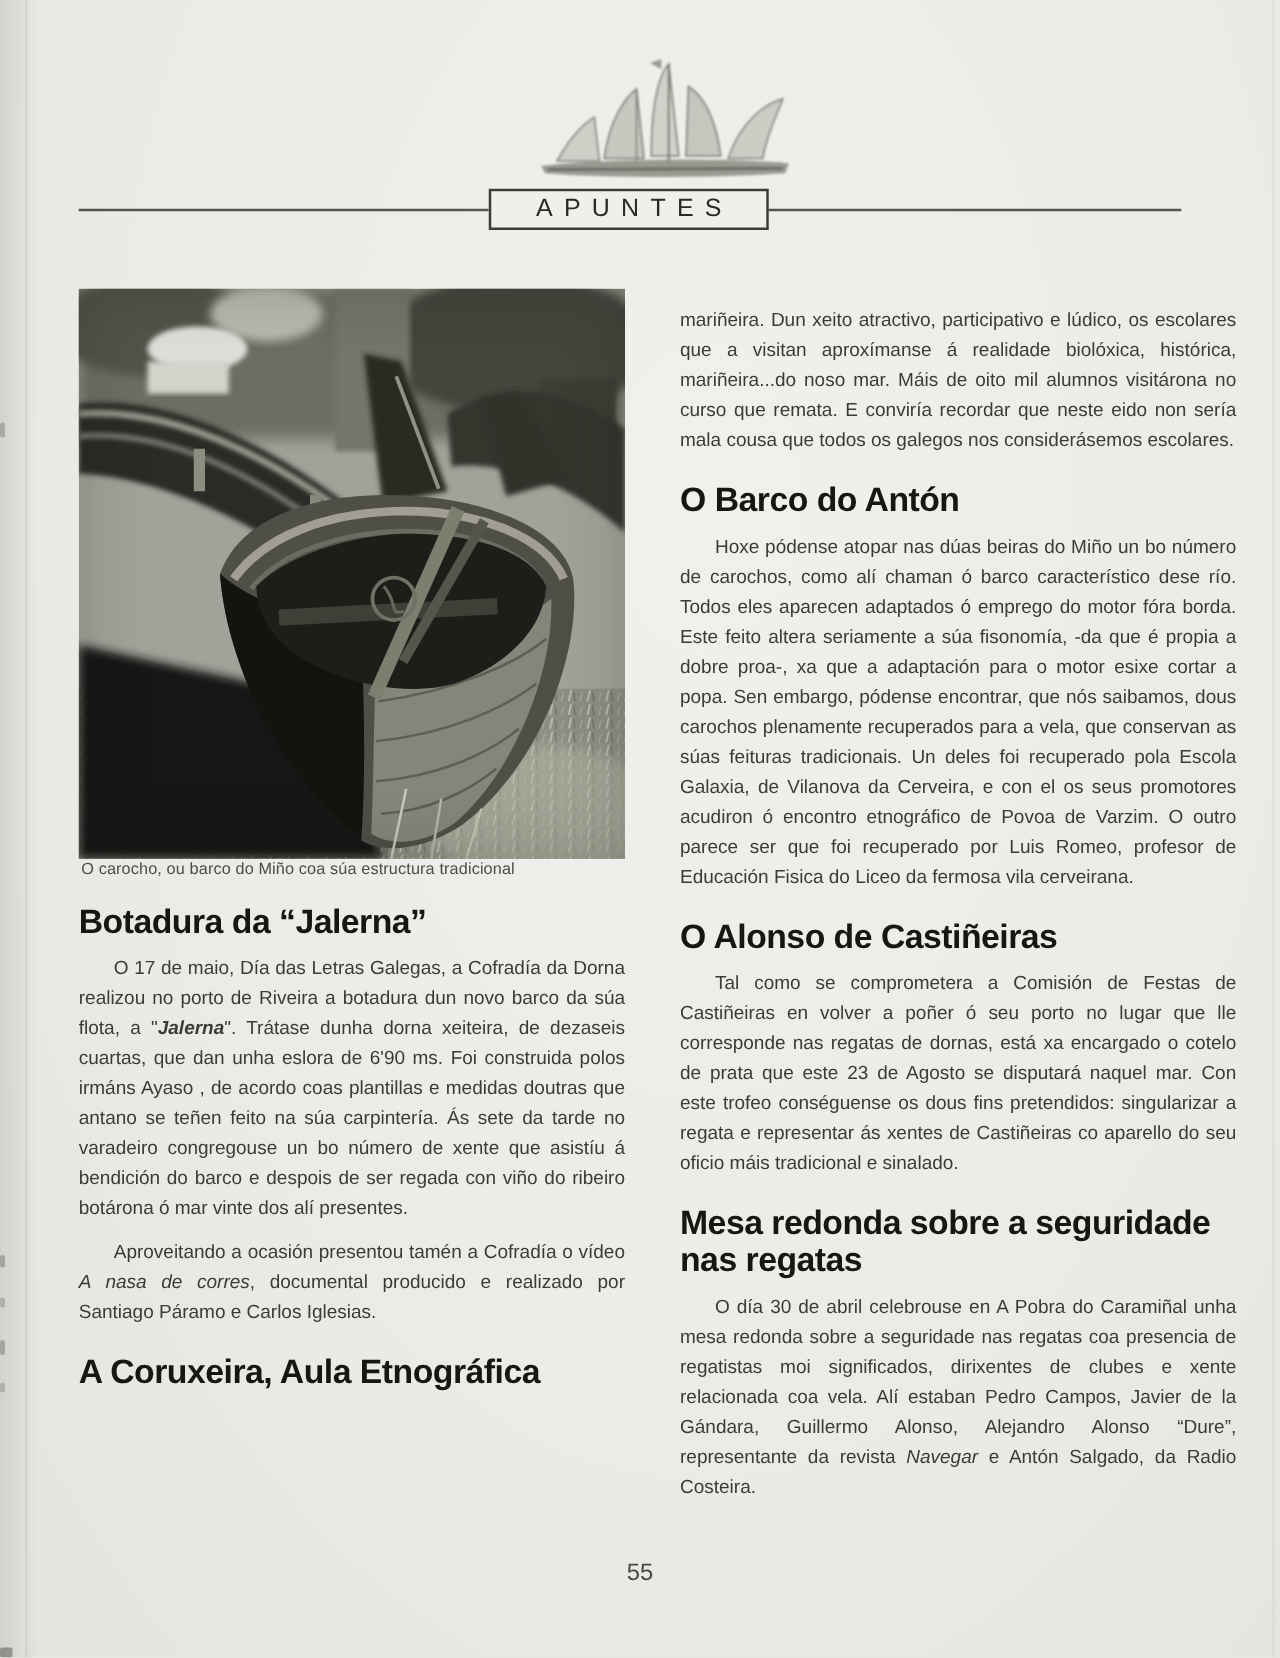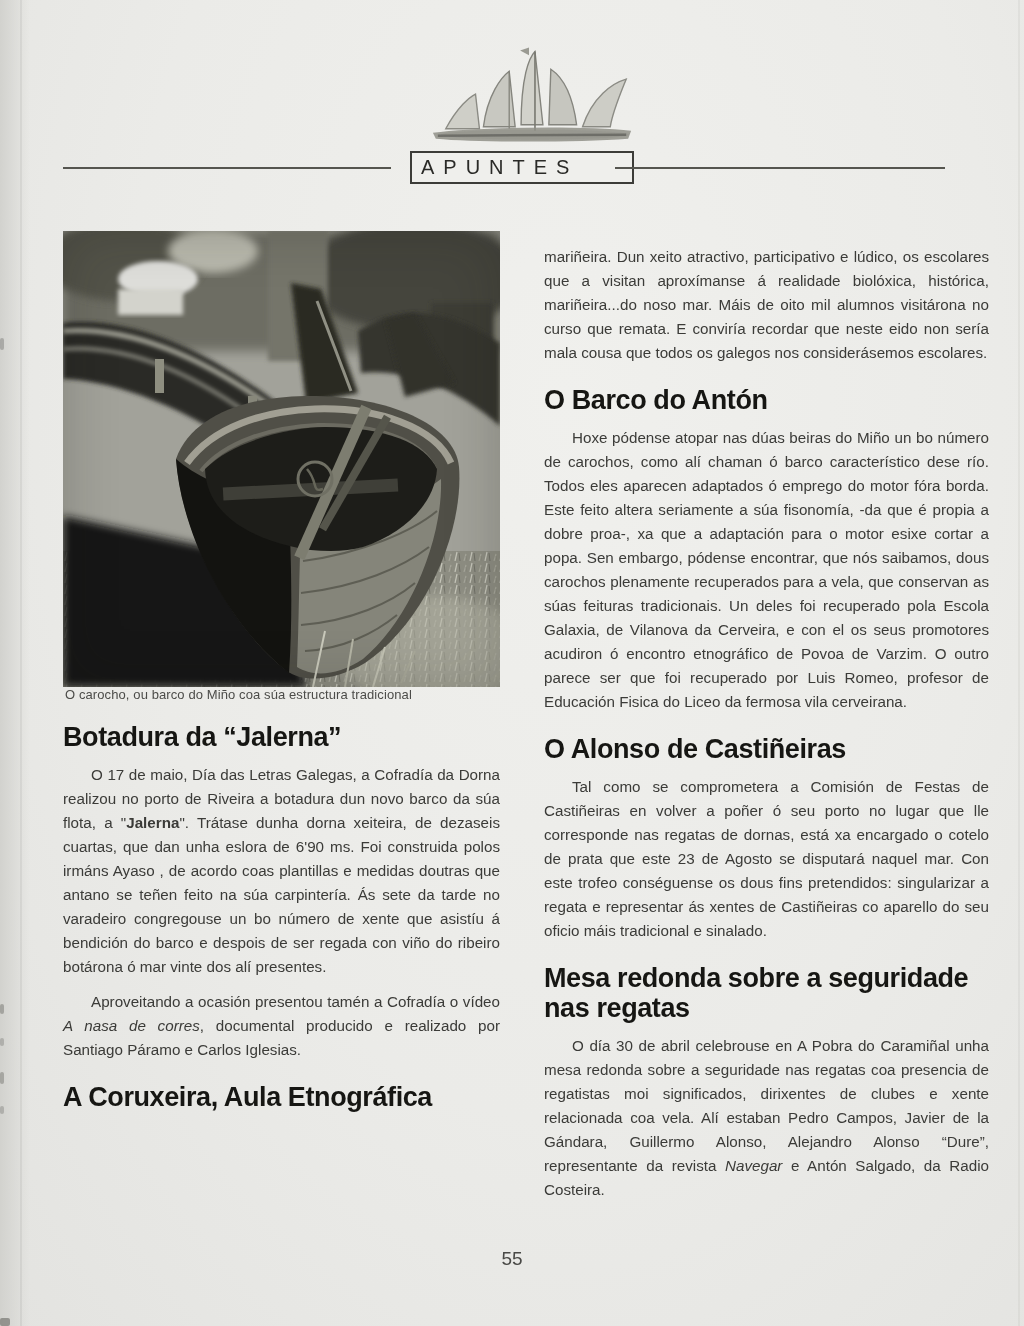--- a/index.html
+++ b/index.html
@@ -25,23 +25,23 @@
   .em4{top:1072px;height:12px;opacity:.38;}
   .em5{top:1106px;height:8px;opacity:.3;}
   .em6{top:1318px;height:8px;width:10px;opacity:.55;}
 
   
   .sketch{position:absolute;left:418px;top:46px;width:228px;height:102px;}
   .rule{position:absolute;top:167px;height:2px;background:#55554f;}
   .rule-l{left:63px;width:328px;}
   .rule-r{left:615px;width:330px;}
   .title-box{
-    position:absolute;left:410px;top:151px;width:224px;height:33px;
+    position:absolute;left:391px;top:151px;width:224px;height:33px;
     border:2px solid #3c3c38;background:#efefec;
-    display:flex;align-items:center;justify-content:flex-start;box-sizing:border-box;
+    display:flex;align-items:center;justify-content:center;box-sizing:border-box;
   }
   .title-box span{
     font-size:20px;color:#2a2a27;letter-spacing:9px;padding-left:9px;
   }
 
   
   .col{position:absolute;}
   .col-left{left:63px;top:231px;width:437px;}
   .col-right{left:519px;top:234px;width:445px;margin-left:25px;}
 
@@ -52,21 +52,21 @@
   h2{
     font-size:27px;font-weight:bold;color:#161613;
     margin:20px 0 0 0;letter-spacing:-0.4px;line-height:30px;
   }
   p.body{
     font-size:15.2px;line-height:24px;color:#3b3b38;
     text-align:justify;margin:11px 0 0 0;
   }
   p.indent{text-indent:28px;}
   .i{font-style:italic;}
-  .b{font-weight:bold;}
+  .b{font-weight:bold;font-style:italic;}
 
   footer{position:absolute;left:0;right:0;top:1248px;text-align:center;}
   footer span{font-size:19px;color:#49494 6;color:#494946;}
 </style>
 </head>
 <body>
 
 <div class="page">
 
   <div class="edge-shade"></div>

